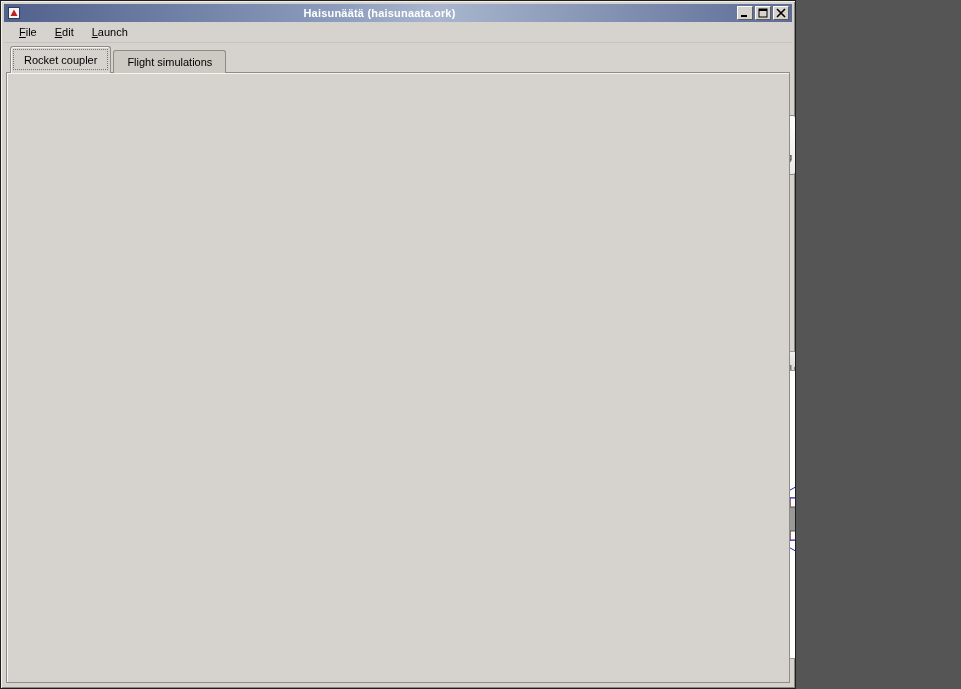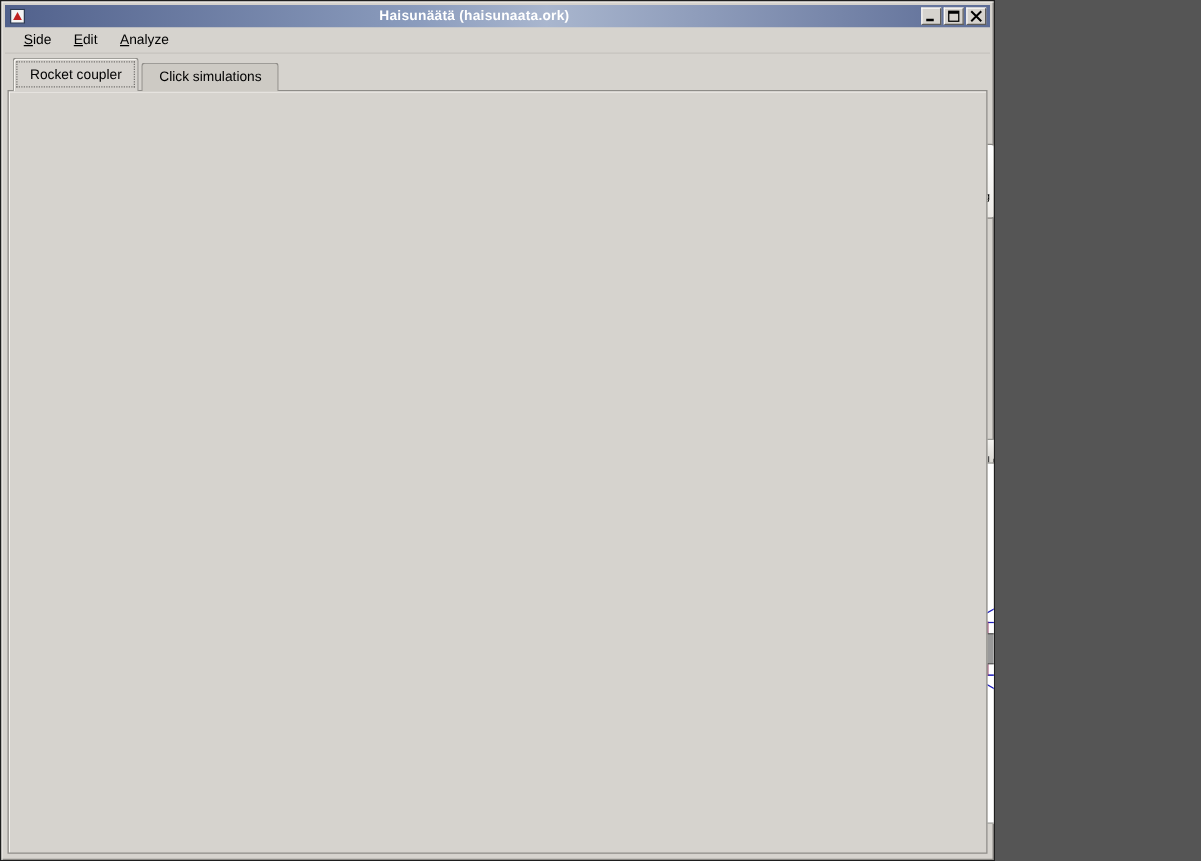--- a/index.html
+++ b/index.html
@@ -151,28 +151,28 @@
         </svg>
     </span>
     <span class="win-btn">
       <svg width="10" height="10" viewBox="0 0 10 10">
           <path d="M1,1 L9,9 M9,1 L1,9" stroke="#000" stroke-width="1.6"></path>
         </svg>
     </span>
   </div>
 
   <div class="menubar" id="menubar">
-      <div class="menu-item">Side</div>
+      <div class="menu-item">File</div>
       <div class="menu-item">Edit</div>
-      <div class="menu-item">Analyze</div>
+      <div class="menu-item">Launch</div>
     </div>
 
   <div class="tabstrip" id="tabstrip">
       <div class="tab active">Rocket coupler</div>
-      <div class="tab">Click simulations</div>
+      <div class="tab">Flight simulations</div>
     </div>
   <div class="tabpane"></div>
 
   <div class="tree-panel">
     <div class="tree-list" id="tree-list">
         <div class="tree-row" style="padding-left: 4px;">
           <span class="spacer"></span>
           <span class="tree-label">Haisunäätä</span>
         </div>
         <div class="tree-row" style="padding-left: 22px;">

